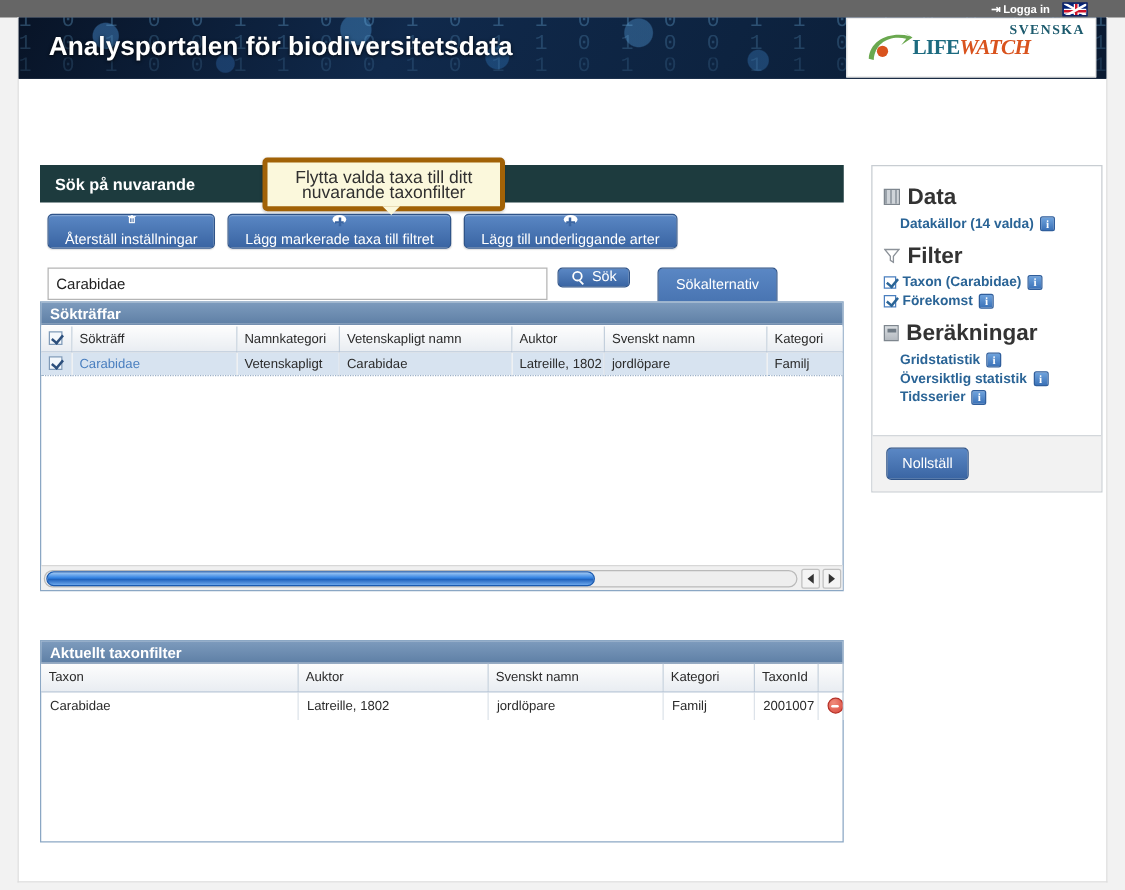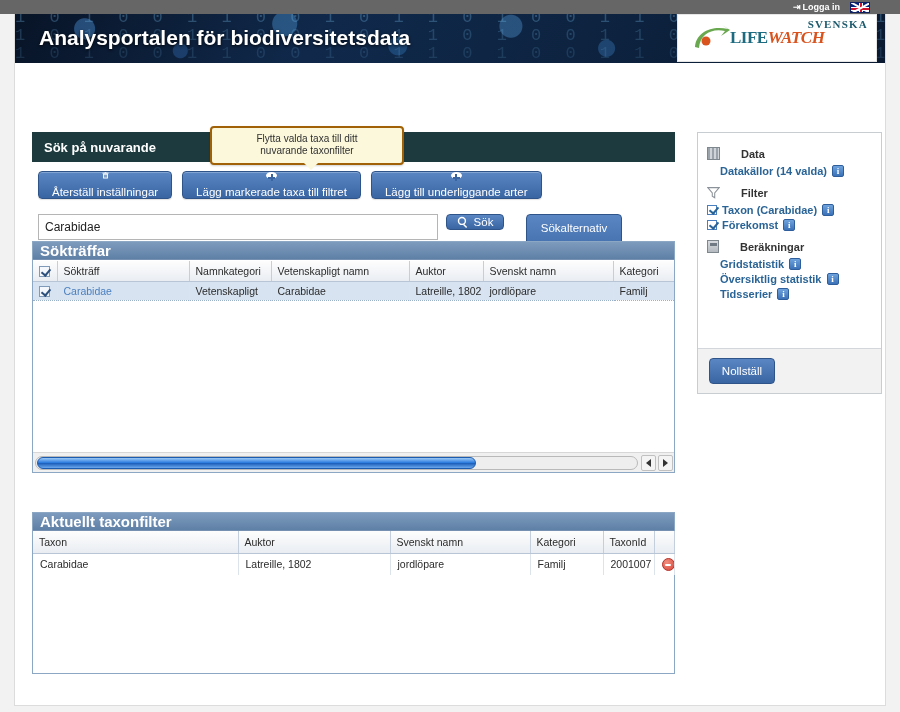--- a/index.html
+++ b/index.html
@@ -123,24 +123,24 @@
     font-size: 13px; font-weight: bold;
     display: flex; align-items: center;
     padding-left: 12px;
   }
 
   
   .tooltip {
     position: absolute; left: 178px; top: -6px;
     width: 194px;
     background: #fbf8dc;
-    border: 2px solid #a16207;
+    border: 4px solid #a16207;
     border-radius: 4px;
     padding: 5px 22px 6px;
-    font-size: 10px; color: #303030;
+    font-size: 14px; color: #303030;
     text-align: center; line-height: 12px;
     box-shadow: 0 1px 2px rgba(0,0,0,.18);
     z-index: 30;
   }
   .tooltip::after {
     content: ""; position: absolute; left: 92px; bottom: -7px;
     width: 0; height: 0;
     border-left: 7px solid transparent;
     border-right: 7px solid transparent;
     border-top: 7px solid #fbf8dc;
@@ -213,21 +213,21 @@
   
   .grid {
     position: absolute;
     border: 1px solid #8ba7c4;
     background: #ffffff;
   }
   .grid-title {
     height: 18px;
     background: linear-gradient(#7d9bbd, #5f80a6);
     color: #ffffff;
-    font-size: 15px; font-weight: bold;
+    font-size: 12px; font-weight: bold;
     display: flex; align-items: center;
     padding-left: 7px;
     border-bottom: 1px solid #7590b0;
   }
   table.g { width: 100%; border-collapse: collapse; table-layout: fixed; }
   table.g th {
     background: linear-gradient(#fdfdfd, #e9edf2);
     border-right: 1px solid #c3cfdc;
     border-bottom: 1px solid #b7c5d6;
     font-size: 10.5px; font-weight: normal; color: #2b2b2b;
@@ -315,22 +315,22 @@
     background: #ffffff;
   }
   .sb-head {
     height: 30px; background: #1d3b3e; color: #fff;
     font-size: 13px; font-weight: bold;
     display: flex; align-items: center; padding-left: 11px;
   }
   .sb-body { padding: 10px 0 12px 0; min-height: 215px; }
   .sb-group { margin: 0 0 4px 0; }
   .sb-group-title {
-    display: flex; align-items: center; gap: 21px;
-    font-size: 11px; font-weight: bold; color: #333;
+    display: flex; align-items: center; gap: 6px;
+    font-size: 18px; font-weight: bold; color: #333;
     padding: 4px 0 3px 9px;
   }
   .sb-sub { padding-left: 22px; }
   .sb-sub.tight { padding-left: 9px; }
   .sb-link {
     display: flex; align-items: center; gap: 5px;
     font-size: 11px; color: #2a6496; font-weight: bold;
     padding: 1.5px 0; cursor: pointer; white-space: nowrap;
   }
   .sb-link .txt { text-decoration: none; }

